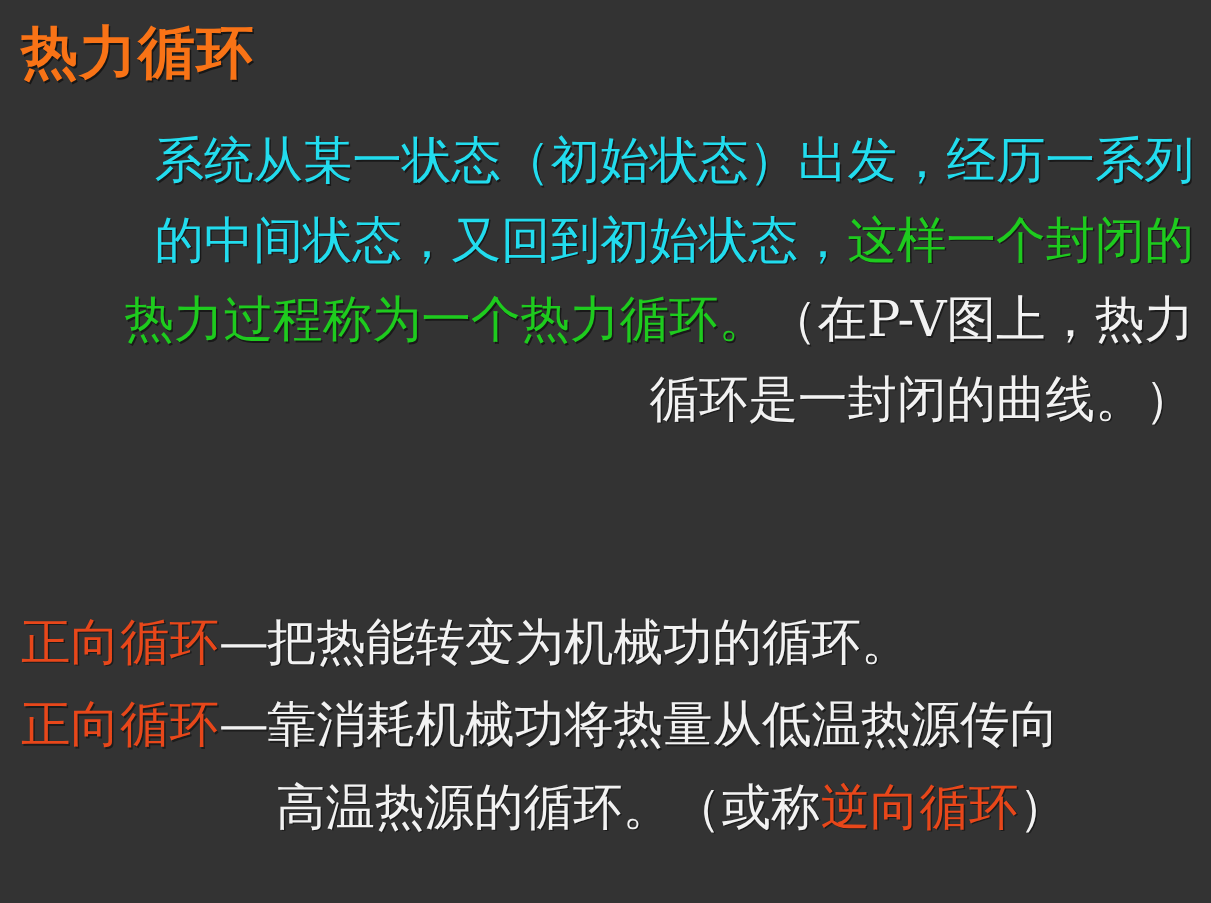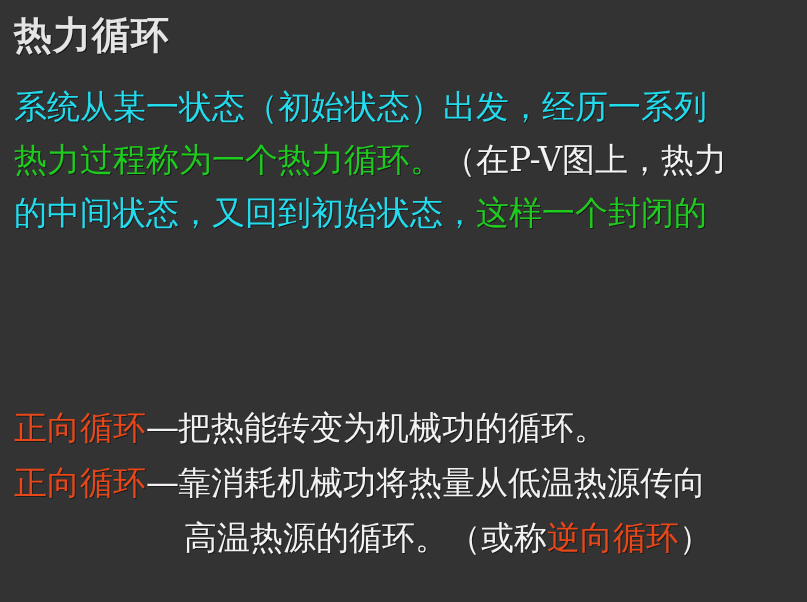--- a/index.html
+++ b/index.html
@@ -23,34 +23,35 @@
   }
 
   
   .slide-title {
     position: absolute;
     left: 14px;
     top: 12px;
     font-size: 38px;
     line-height: 46px;
     font-weight: bold;
-    color: #e5e5e5;
+    color: #f97316;
     letter-spacing: 1px;
     white-space: nowrap;
     text-shadow: 1px 1px 0 rgba(0,0,0,0.55);
   }
 
   
   .body-block {
     position: absolute;
     left: 14px;
     top: 80px;
     width: 782px;
     font-size: 33px;
     line-height: 53px;
+    text-align: right;
   }
   .body-block .ln {
     white-space: nowrap;
     height: 53px;
   }
 
   .c-cyan  { color: #22dcee; text-shadow: 1px 1px 0 rgba(0,0,0,0.5); }
   .c-green { color: #1ecb1e; text-shadow: 1px 1px 0 rgba(0,0,0,0.5); }
   .c-white { color: #f2f2f2; text-shadow: 1px 1px 0 rgba(0,0,0,0.45); }
   .c-orange{ color: #e8471a; text-shadow: 1px 1px 0 rgba(0,0,0,0.45); }
@@ -83,27 +84,30 @@
 
   <div class="slide-title">热力循环</div>
 
   <div class="body-block">
 
     <div class="ln">
       <span class="c-cyan">系统从某一状态（初始状态）出发，经历一系列</span>
     </div>
 
     <div class="ln">
+      <span class="c-cyan">的中间状态，又回到初始状态，</span><span class="c-green">这样一个封闭的</span>
+    </div>
+
+    <div class="ln">
       <span class="c-green">热力过程称为一个热力循环。</span><span class="c-white">（在P-V图上，热力</span>
     </div>
 
     <div class="ln">
-      <span class="c-cyan">的中间状态，又回到初始状态，</span><span class="c-green">这样一个封闭的</span>
+      <span class="c-white">循环是一封闭的曲线。）</span>
     </div>
-
 
   </div>
 
   <div class="def-block">
 
     <div class="ln">
       <span class="c-orange">正向循环</span><span class="c-white dash">—</span><span class="c-white">把热能转变为机械功的循环。</span>
     </div>
 
     <div class="ln">

